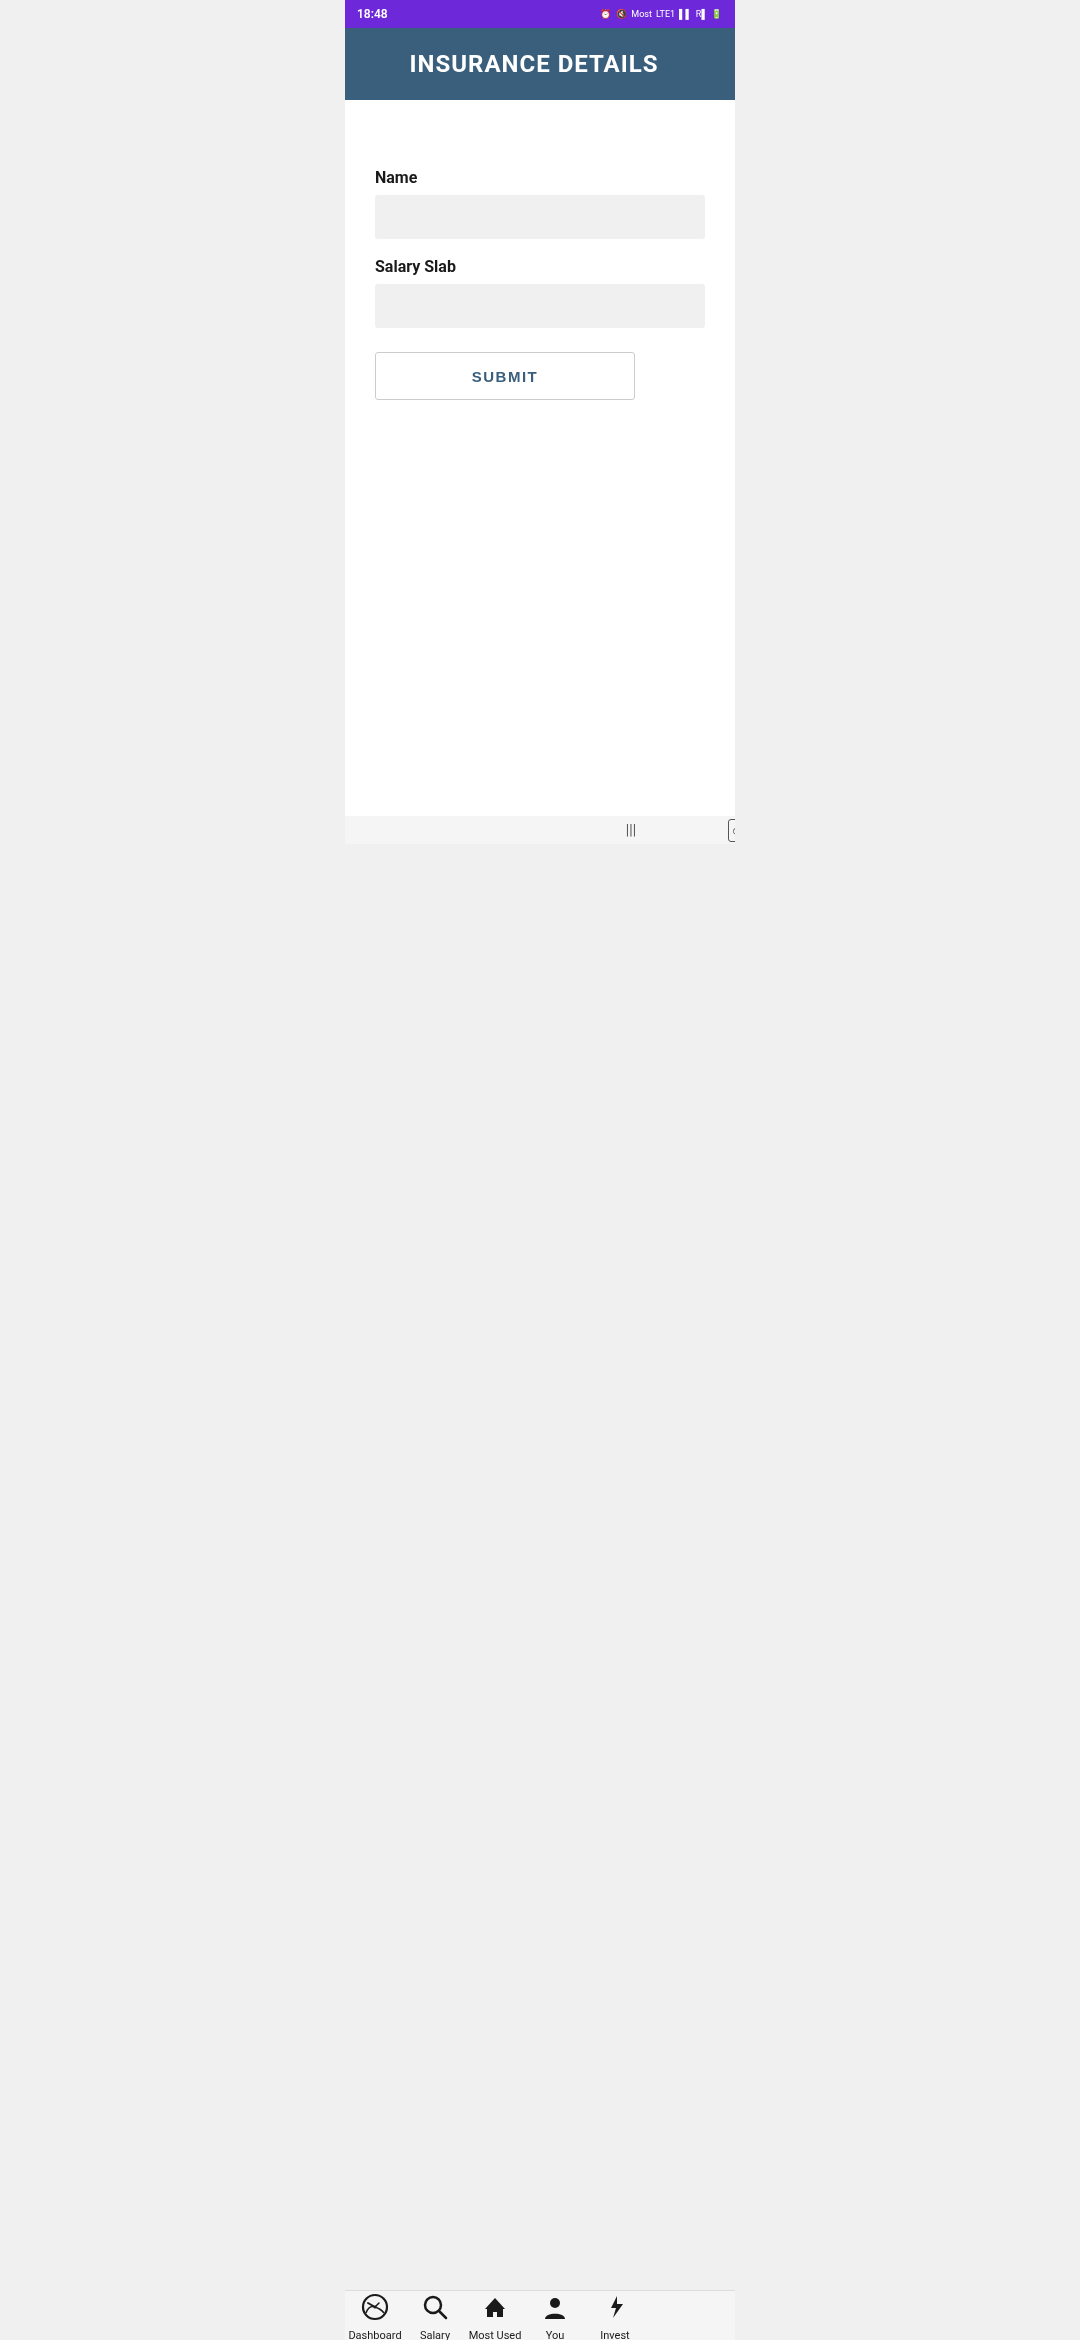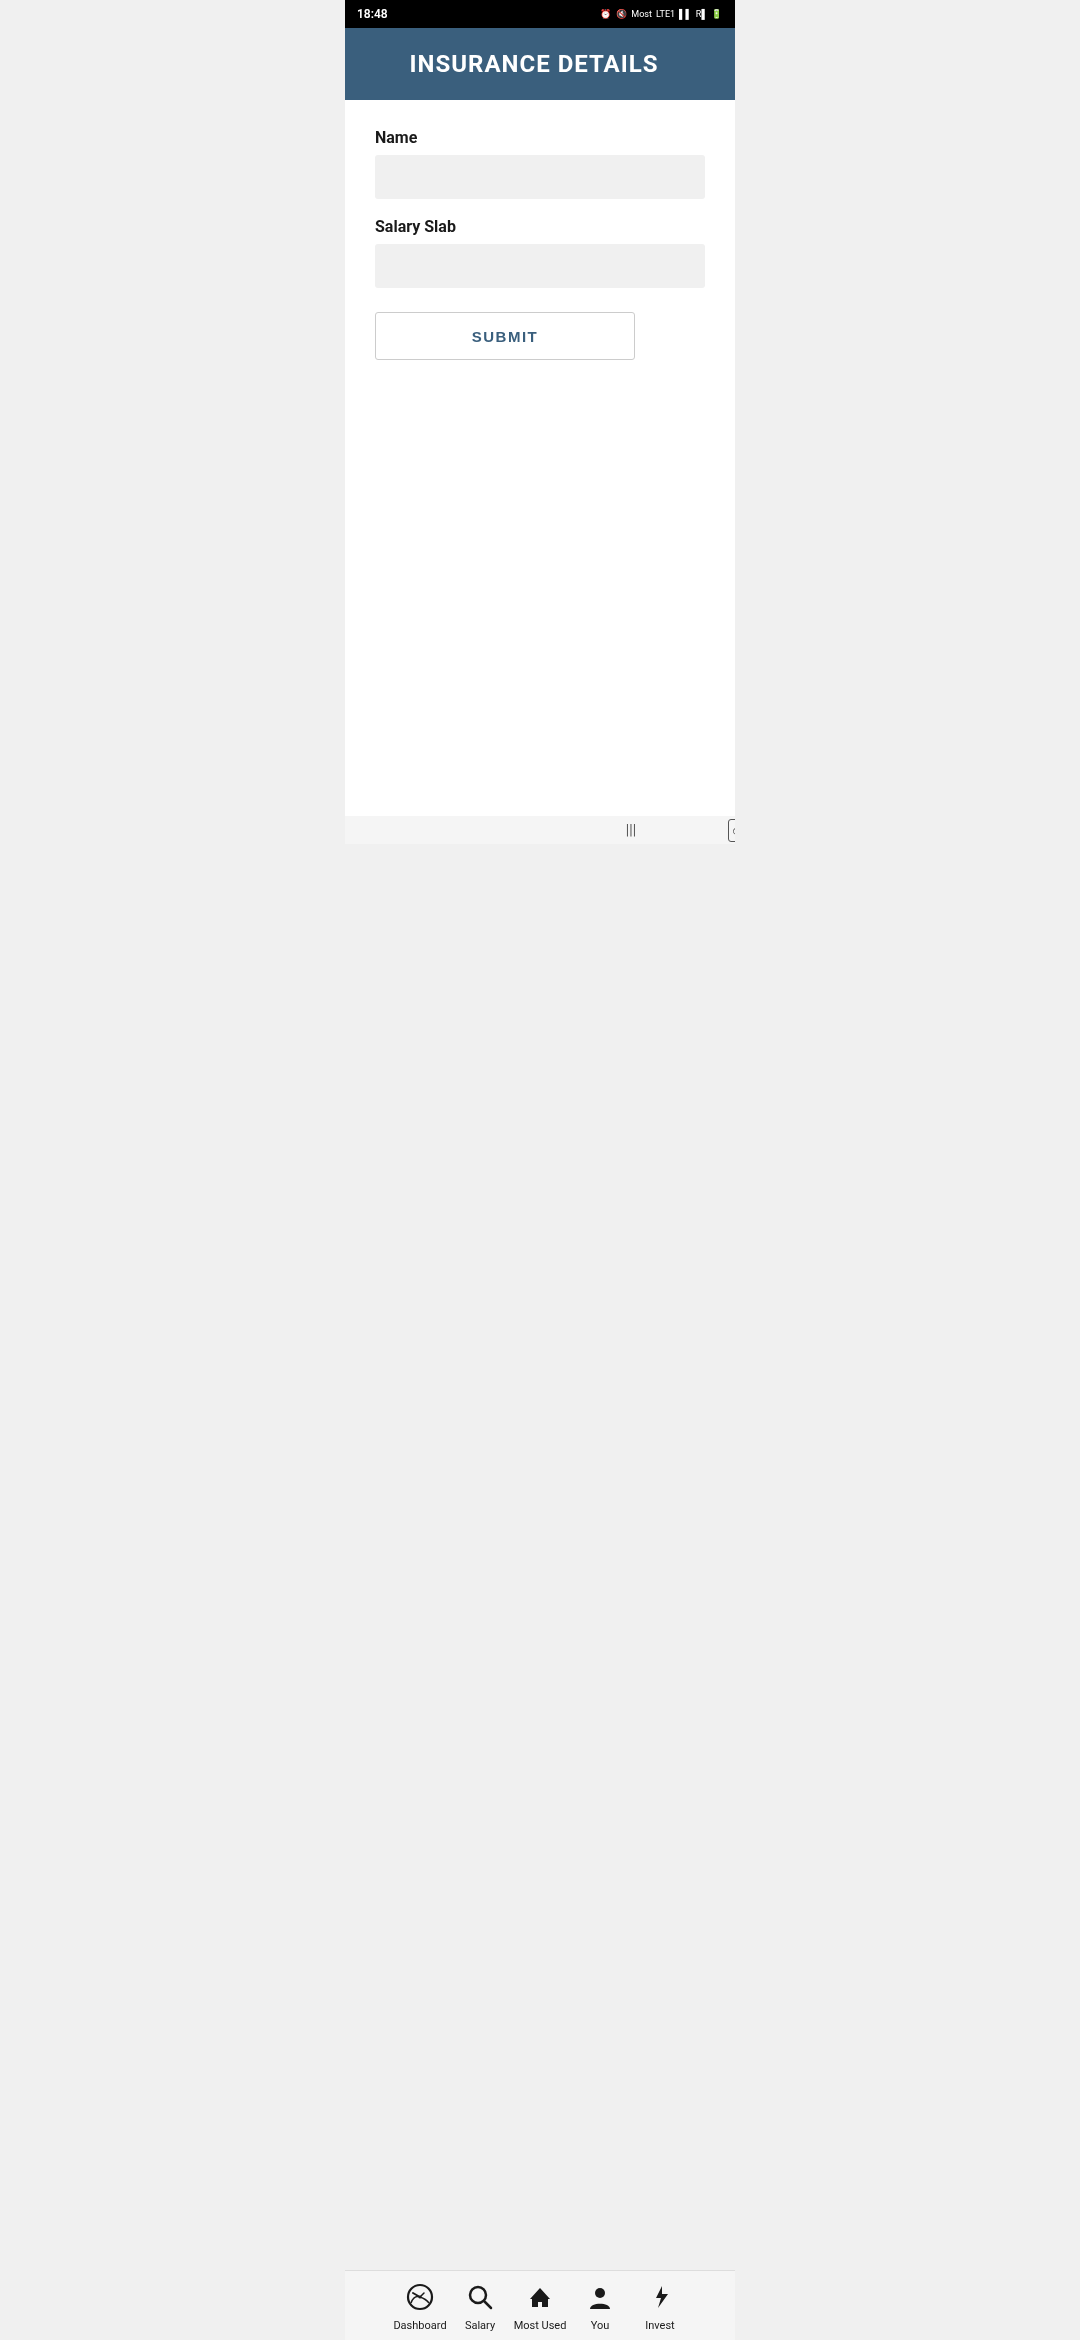--- a/index.html
+++ b/index.html
@@ -16,21 +16,21 @@
       font-family: 'Roboto', Arial, sans-serif;
       overflow: hidden;
       position: relative;
       margin: 0 auto;
     }
 
     
     .status-bar {
       width: 100%;
       height: 28px;
-      background: #000000;
+      background: #6d28d9;
       display: flex;
       align-items: center;
       justify-content: space-between;
       padding: 0 12px;
     }
 
     .status-time {
       color: #fff;
       font-size: 12px;
       font-weight: 600;
@@ -59,20 +59,21 @@
       font-size: 24px;
       font-weight: 700;
       letter-spacing: 1px;
     }
 
     
     .content {
       background: #ffffff;
       padding: 28px 30px 20px 30px;
       flex: 1;
+      margin-top: 40px;
     }
 
     .form-group {
       margin-bottom: 18px;
     }
 
     .form-label {
       font-size: 16px;
       font-weight: 700;
       color: #1a1a1a;
@@ -123,23 +124,23 @@
     .bottom-nav {
       position: fixed;
       bottom: 0;
       left: 50%;
       transform: translateX(-50%);
       width: 390px;
       background: #f5f5f5;
       border-top: 1px solid #ddd;
       display: flex;
       align-items: center;
-      justify-content: center;
+      justify-content: flex-start;
       padding: 10px 0 6px 0;
-      height: 70px;
+      height: 50px;
     }
 
     .nav-item {
       display: flex;
       flex-direction: column;
       align-items: center;
       gap: 4px;
       cursor: pointer;
       min-width: 60px;
     }

